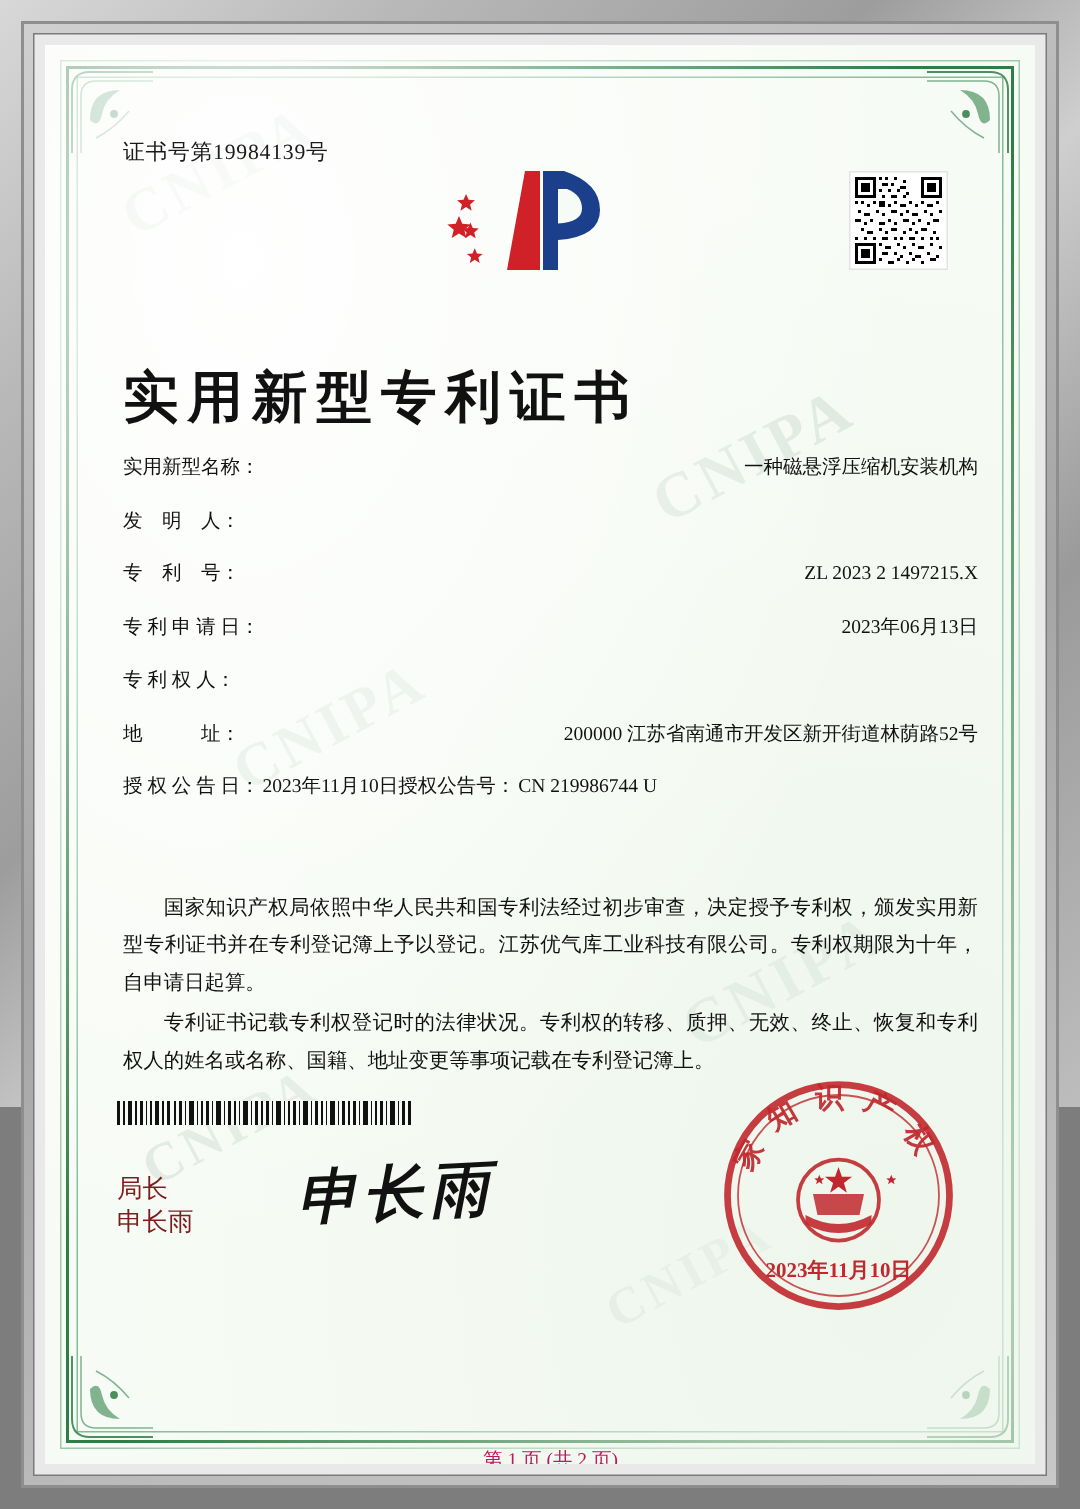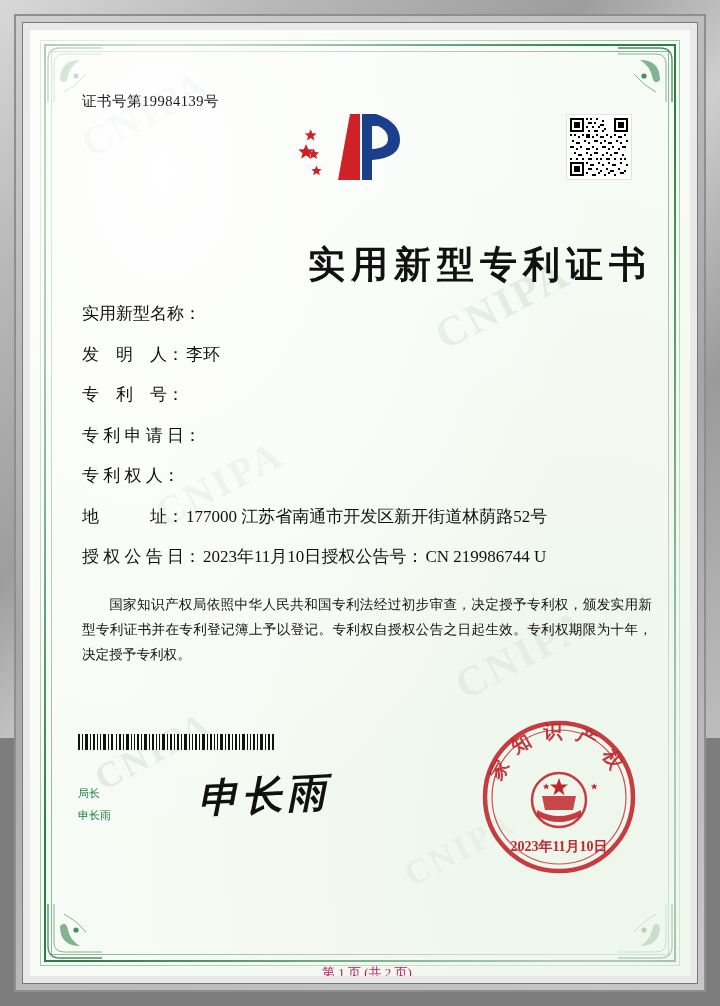--- a/index.html
+++ b/index.html
@@ -130,39 +130,40 @@
     border: 1px solid #e3e3e3;
     padding: 3px;
     box-sizing: border-box;
     z-index: 6;
   }
 
   .title {
     position: absolute;
     left: 0; top: 148px;
     width: 570px;
-    text-align: right;
+    text-align: left;
     font-size: 37px;
     font-weight: bold;
     letter-spacing: 6px;
     color: #111;
     font-family: Liberation Mono, monospace;
   }
 
   .fields {
     position: absolute;
     left: 0; top: 210px;
     width: 570px;
   }
   .field-row {
     display: flex;
     align-items: baseline;
     margin-bottom: 17.5px;
-    font-size: 17px;
+    font-size: 13px;
     color: #111;
+    text-align: right;
   }
   .f-label {
     white-space: pre;
     flex: 0 0 auto;
   }
   .f-colon { margin: 0 2px 0 0; }
   .f-value { flex: 1 1 auto; }
   .row-two { display:flex; }
   .row-two .half { display:flex; align-items:baseline; }
   .row-two .half.second { }
@@ -183,22 +184,22 @@
     position: absolute;
     left: 48px; top: 704px;
     width: 196px; height: 16px;
     z-index: 6;
   }
 
   
   .sign-block {
     position: absolute;
     left: 48px; top: 752px;
-    font-size: 11px;
-    color: #15803d;
+    font-size: 17px;
+    color: #7f1d1d;
     line-height: 22px;
     z-index: 6;
   }
   .sign-script {
     position: absolute;
     left: 168px; top: 738px;
     font-size: 40px;
     font-family: "DejaVu Serif", serif;
     font-style: italic;
     font-weight: bold;
@@ -427,66 +428,69 @@
 
       <div class="cert-no">证书号第19984139号</div>
 
       <div class="title">实用新型专利证书</div>
 
       <div class="fields">
 
         <div class="field-row">
           <span class="f-label">实用新型名称</span>
           <span class="f-colon">：</span>
+          <span class="f-value">一种磁悬浮压缩机安装机构</span>
         </div>
 
         <div class="field-row">
           <span class="f-label">发　明　人</span>
           <span class="f-colon">：</span>
-          <span class="f-value">李环</span>
         </div>
 
         <div class="field-row">
           <span class="f-label">专　利　号</span>
           <span class="f-colon">：</span>
+          <span class="f-value">ZL 2023 2 1497215.X</span>
         </div>
 
         <div class="field-row">
           <span class="f-label">专 利 申 请 日</span>
           <span class="f-colon">：</span>
+          <span class="f-value">2023年06月13日</span>
         </div>
 
         <div class="field-row">
           <span class="f-label">专 利 权 人</span>
           <span class="f-colon">：</span>
         </div>
 
         <div class="field-row">
           <span class="f-label">地　　　址</span>
           <span class="f-colon">：</span>
-          <span class="f-value">177000 江苏省南通市开发区新开街道林荫路52号</span>
+          <span class="f-value">200000 江苏省南通市开发区新开街道林荫路52号</span>
         </div>
 
         <div class="field-row row-two">
           <span class="half">
             <span class="f-label">授 权 公 告 日</span>
             <span class="f-colon">：</span>
             <span>2023年11月10日</span>
           </span>
           <span class="half second">
             <span class="f-label">授权公告号</span>
             <span class="f-colon">：</span>
             <span>CN 219986744 U</span>
           </span>
         </div>
 
       </div>
 
       <div class="para">
-        <p>国家知识产权局依照中华人民共和国专利法经过初步审查，决定授予专利权，颁发实用新型专利证书并在专利登记簿上予以登记。专利权自授权公告之日起生效。专利权期限为十年，决定授予专利权。</p>
+        <p>国家知识产权局依照中华人民共和国专利法经过初步审查，决定授予专利权，颁发实用新型专利证书并在专利登记簿上予以登记。江苏优气库工业科技有限公司。专利权期限为十年，自申请日起算。</p>
+        <p>专利证书记载专利权登记时的法律状况。专利权的转移、质押、无效、终止、恢复和专利权人的姓名或名称、国籍、地址变更等事项记载在专利登记簿上。</p>
       </div>
 
       <div class="page-footer">第 1 页 (共 2 页)</div>
     </div>
 
     <div class="barcode">
       <svg width="196" height="16" viewBox="0 0 196 16" shape-rendering="crispEdges">
         <rect width="196" height="16" fill="#f7fbf5"></rect>
         <g fill="#111">
           <rect x="0" y="0" width="2" height="16"></rect>

